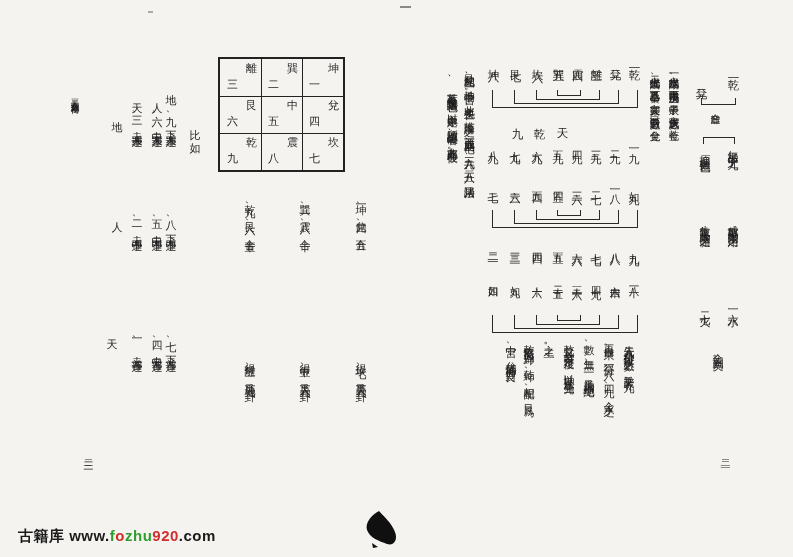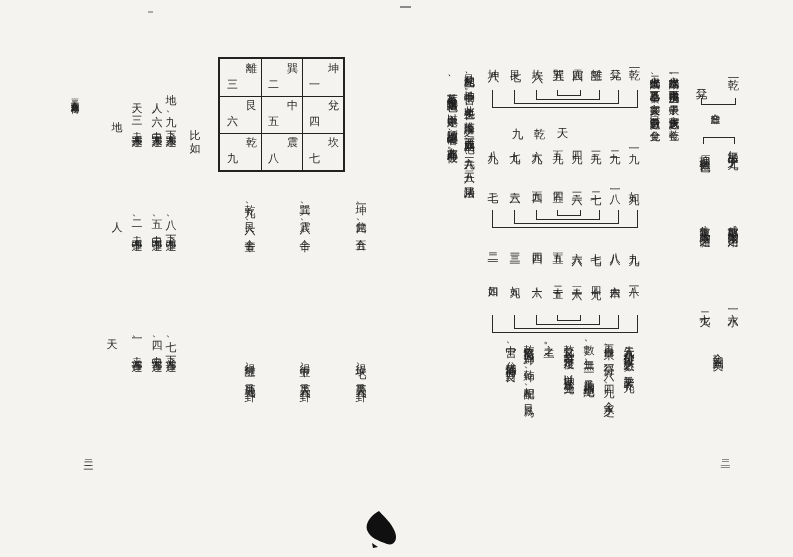--- a/index.html
+++ b/index.html
@@ -165,16 +165,17 @@
       </div>
       <div class="gcell lastrow" style="left: 41px; top: 74px; width: 41px; height: 37px;">
         <span class="gtri">震</span>
         <span class="gnum">八</span>
       </div>
       <div class="gcell lastcol lastrow" style="left: 82px; top: 74px; width: 41px; height: 37px;">
         <span class="gtri">坎</span>
         <span class="gnum">七</span>
       </div>
     </div>
+  <div id="watermark"><span style="color: rgb(27, 27, 27);">古籍库 </span><span style="color: rgb(27, 27, 27);">www.</span><span style="color: rgb(47, 158, 47);">f</span><span style="color: rgb(208, 47, 47);">o</span><span style="color: rgb(47, 158, 47);">zhu</span><span style="color: rgb(208, 47, 47);">920</span><span style="color: rgb(27, 27, 27);">.com</span></div>
   <svg style="position:absolute;left:364px;top:509px;" width="38" height="40" viewBox="0 0 38 40">
     <path d="M15,2 C21,9 27,13 31,23 C34,31 30,37 23,35 C15,32 6,29 3,21 C1,14 7,6 15,2 Z M8,34 L14,38 L9,39 Z" fill="#101010"></path>
   </svg>
 </div>
 
 </body></html>

